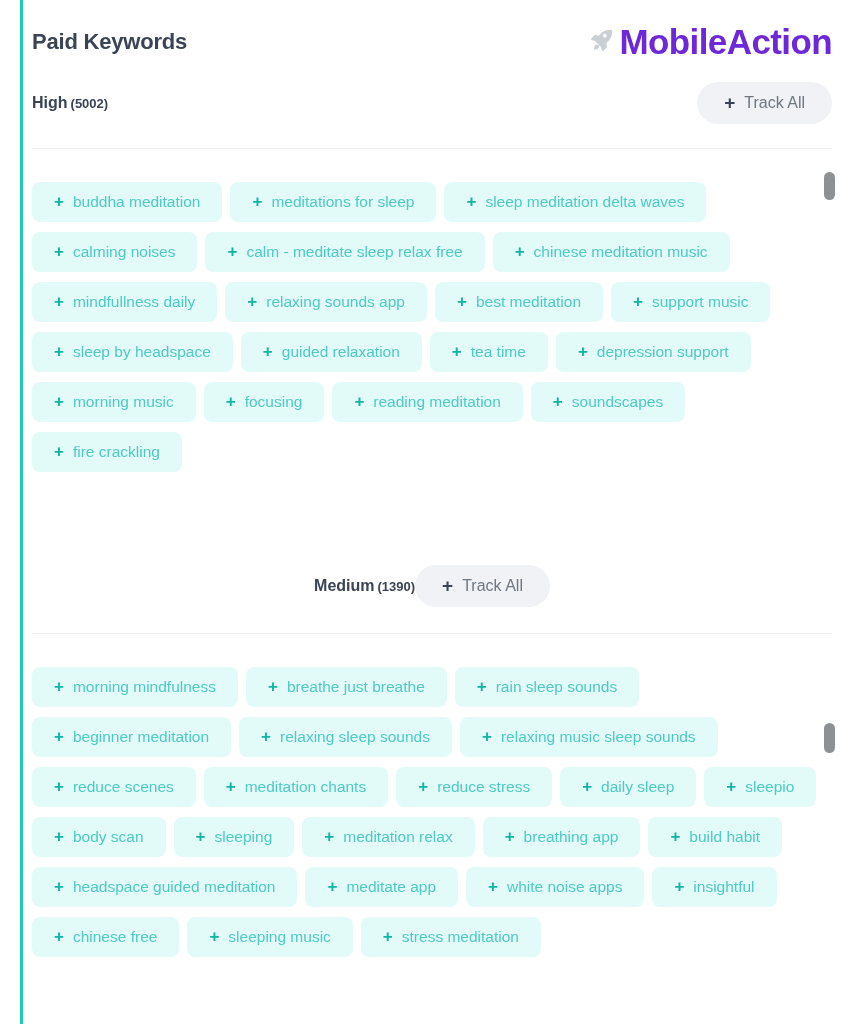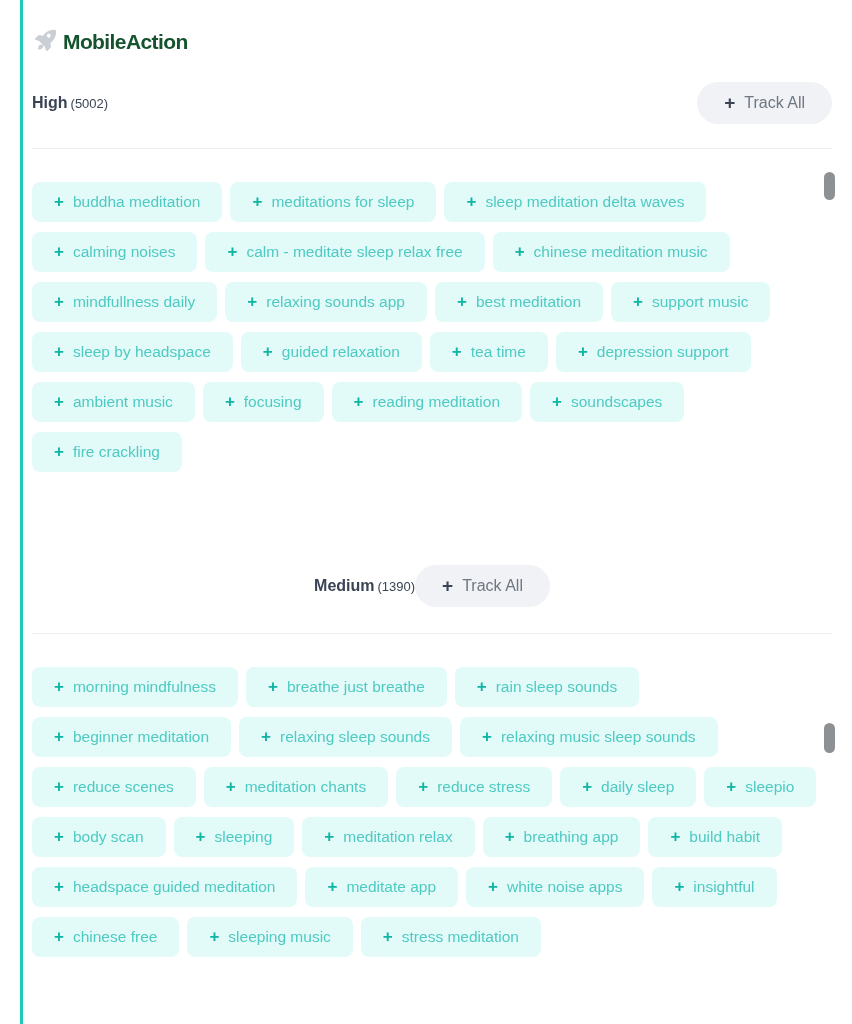--- a/index.html
+++ b/index.html
@@ -52,23 +52,23 @@
   .brand {
     display: flex;
     align-items: center;
     gap: 4px;
     opacity: 1;
   }
 
   .brand-icon { display: block; }
 
   .brand-name {
-    font-size: 21px;
-    font-weight: bold;
-    color: #14532d;
+    font-size: 35px;
+    font-weight: bold;
+    color: #6d28d9;
     letter-spacing: -0.6px;
   }
 
   
   .section-head {
     position: absolute;
     left: 32px;
     width: 800px;
     height: 46px;
     display: flex;
@@ -78,21 +78,21 @@
 
   .section-label {
     font-size: 16px;
     font-weight: bold;
     color: #3a4454;
     white-space: nowrap;
   }
 
   .section-count {
     font-size: 13px;
-    font-weight: normal;
+    font-weight: bold;
     color: #3a4454;
     margin-left: 3px;
   }
 
   .track-all-btn {
     display: inline-flex;
     align-items: center;
     gap: 9px;
     background: #f0f2f5;
     border: none;
@@ -182,20 +182,21 @@
   }
 </style>
 </head>
 <body>
 
 <div class="page">
 
   <div class="accent-bar"></div>
 
   <div class="header">
+    <div class="page-title">Paid Keywords</div>
 
     <div class="brand">
       <span class="brand-icon">
         <svg width="27" height="27" viewBox="0 0 24 24" aria-hidden="true">
           <g fill="#c9cfd4">
             <path d="M20.8 2.6c-3.6-.5-7 .9-9.5 3.4L9.6 7.7 6.9 7.2c-.5-.1-1 .1-1.4.4L3 10.1c-.5.5-.3 1.3.4 1.5l2.9.9.2.2 4.8 4.8.2.2.9 2.9c.2.7 1 .9 1.5.4l2.5-2.5c.4-.4.5-.9.4-1.4l-.5-2.7 1.7-1.7c2.5-2.5 3.9-5.9 3.4-9.5-.1-.3-.4-.6-.6-.6zm-4.6 6.2a1.7 1.7 0 1 1-2.4-2.4 1.7 1.7 0 0 1 2.4 2.4z"></path>
             <path d="M6.6 16.1c-.9.9-1.3 4-1.3 4s3.1-.4 4-1.3c.8-.8.8-2 .1-2.8-.8-.7-2-.7-2.8.1z"></path>
           </g>
         </svg>
       </span>
@@ -268,21 +269,21 @@
         <button class="chip">
           <span class="plus">+</span>
           <span class="kw">tea time</span>
         </button>
         <button class="chip">
           <span class="plus">+</span>
           <span class="kw">depression support</span>
         </button>
         <button class="chip">
           <span class="plus">+</span>
-          <span class="kw">ambient music</span>
+          <span class="kw">morning music</span>
         </button>
         <button class="chip">
           <span class="plus">+</span>
           <span class="kw">focusing</span>
         </button>
         <button class="chip">
           <span class="plus">+</span>
           <span class="kw">reading meditation</span>
         </button>
         <button class="chip">

